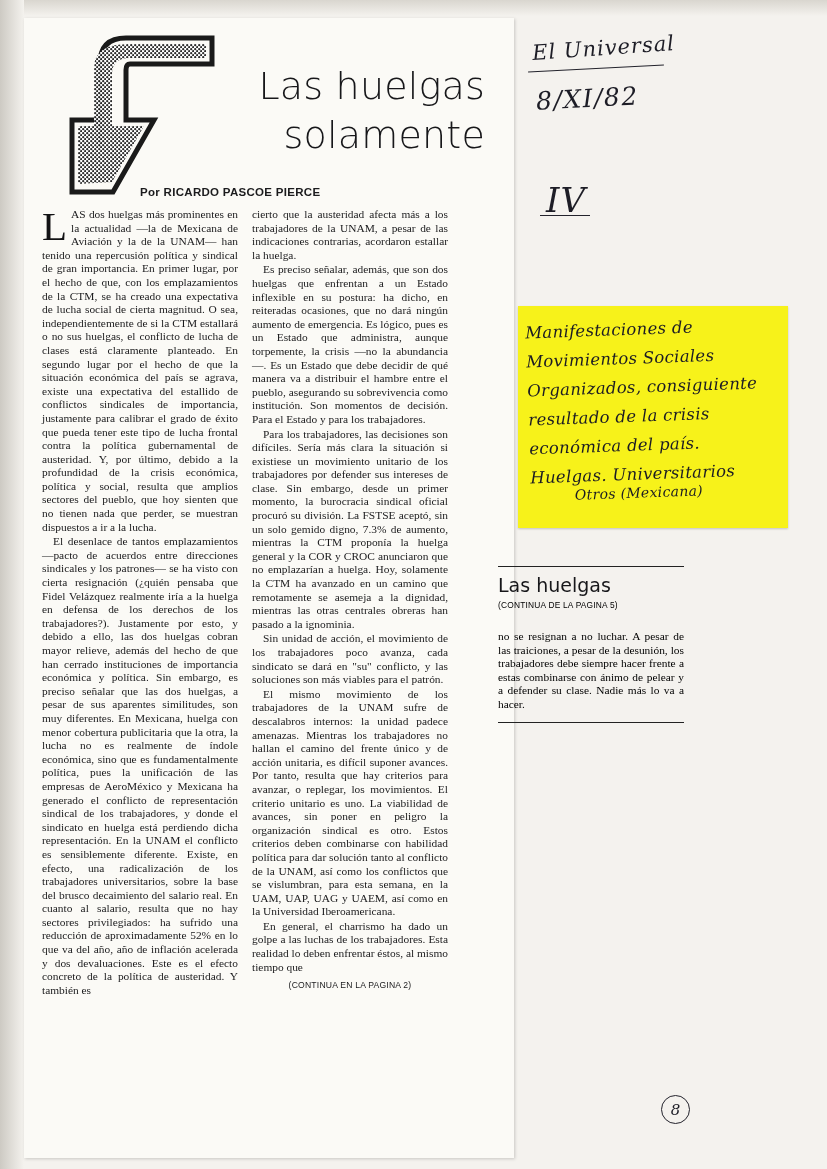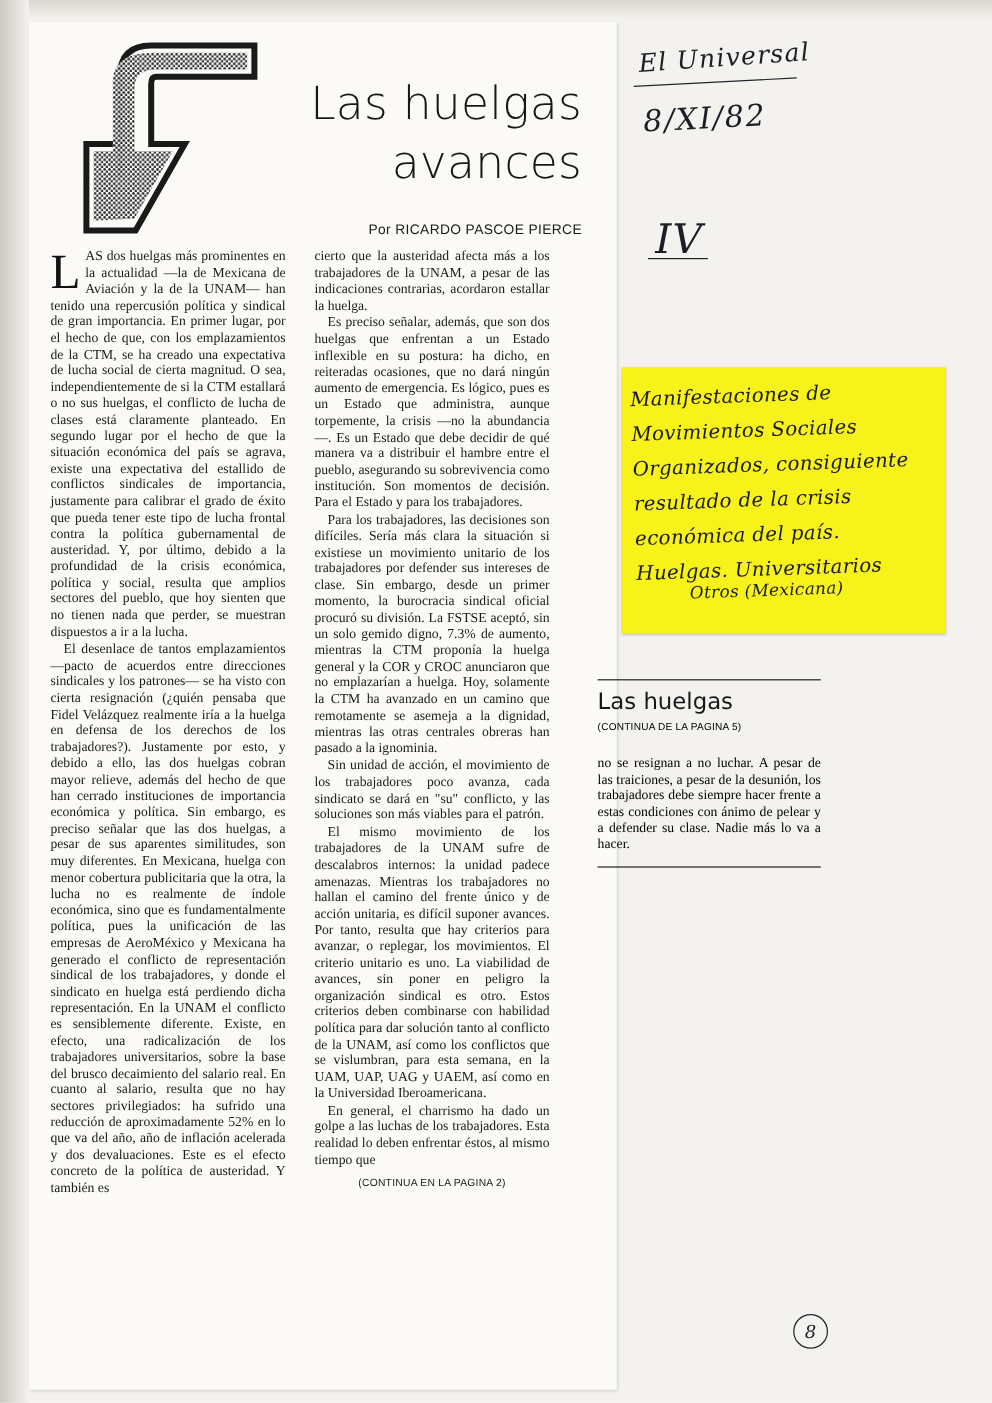--- a/index.html
+++ b/index.html
@@ -54,40 +54,39 @@
     font-size: 38px;
     line-height: 1.28;
     color: #17171a;
     letter-spacing: 0.2px;
   }
   #byline {
     position: absolute;
     left: 140px;
     top: 186px;
     width: 345px;
-    text-align: right;
     font-family: "Liberation Sans", sans-serif;
-    font-weight: normal;
+    font-weight: bold;
     font-size: 11.5px;
     letter-spacing: 0.3px;
     color: #1b1b1d;
   }
 
   
   .col {
     position: absolute;
     top: 208px;
     font-size: 11.4px;
     line-height: 13.6px;
     color: #1a1a1c;
     text-align: justify;
     font-family: "Liberation Serif", serif;
   }
   #col1 { left: 42px; width: 196px; }
-  #col2 { left: 262px; width: 196px; }
+  #col2 { left: 252px; width: 196px; }
 
   .col p {
     margin: 0 0 0 0;
     text-indent: 11px;
   }
   .col p.first { text-indent: 0; }
   .col p + p { margin-top: 1px; }
 
   .dropcap {
     float: left;
@@ -263,21 +262,21 @@
         </pattern>
       </defs>
 
       <path d="M6,168 L6,96 L34,96 L34,124 L34,40 Q34,14 60,14 L146,14 L146,40 L64,40 Q60,40 60,46 L60,96 L88,96 L47,168 Z" fill="none" stroke="#1a1a1a" stroke-width="5"></path>
       <path d="M12,160 L12,102 L28,102 L28,44 Q28,20 62,20 L140,20 L140,34 L64,34 Q46,34 46,50 L46,102 L78,102 L46,158 Z" fill="url(#halftone)" opacity="0.95"></path>
     </svg>
   </div>
 
   <div id="headline-block">
     <div class="headline">Las huelgas</div>
-    <div class="headline">avances</div>
+    <div class="headline">solamente</div>
   </div>
   <div id="byline">Por RICARDO PASCOE PIERCE</div>
 
   <div class="col" id="col1">
     <p class="first">
       <span class="dropcap">L</span><span>AS dos huelgas más prominentes en la actualidad —la de Mexicana de Aviación y la de la UNAM— han tenido una repercusión política y sindical de gran importancia. En primer lugar, por el hecho de que, con los emplazamientos de la CTM, se ha creado una expectativa de lucha social de cierta magnitud. O sea, independientemente de si la CTM estallará o no sus huelgas, el conflicto de lucha de clases está claramente planteado. En segundo lugar por el hecho de que la situación económica del país se agrava, existe una expectativa del estallido de conflictos sindicales de importancia, justamente para calibrar el grado de éxito que pueda tener este tipo de lucha frontal contra la política gubernamental de austeridad. Y, por último, debido a la profundidad de la crisis económica, política y social, resulta que amplios sectores del pueblo, que hoy sienten que no tienen nada que perder, se muestran dispuestos a ir a la lucha.</span>
     </p>
     <p><span>El desenlace de tantos emplazamientos —pacto de acuerdos entre direcciones sindicales y los patrones— se ha visto con cierta resignación (¿quién pensaba que Fidel Velázquez realmente iría a la huelga en defensa de los derechos de los trabajadores?). Justamente por esto, y debido a ello, las dos huelgas cobran mayor relieve, además del hecho de que han cerrado instituciones de importancia económica y política. Sin embargo, es preciso señalar que las dos huelgas, a pesar de sus aparentes similitudes, son muy diferentes. En Mexicana, huelga con menor cobertura publicitaria que la otra, la lucha no es realmente de índole económica, sino que es fundamentalmente política, pues la unificación de las empresas de AeroMéxico y Mexicana ha generado el conflicto de representación sindical de los trabajadores, y donde el sindicato en huelga está perdiendo dicha representación. En la UNAM el conflicto es sensiblemente diferente. Existe, en efecto, una radicalización de los trabajadores universitarios, sobre la base del brusco decaimiento del salario real. En cuanto al salario, resulta que no hay sectores privilegiados: ha sufrido una reducción de aproximadamente 52% en lo que va del año, año de inflación acelerada y dos devaluaciones. Este es el efecto concreto de la política de austeridad. Y también es</span></p>
   </div>
 
@@ -288,21 +287,21 @@
     <p><span>Sin unidad de acción, el movimiento de los trabajadores poco avanza, cada sindicato se dará en "su" conflicto, y las soluciones son más viables para el patrón.</span></p>
     <p><span>El mismo movimiento de los trabajadores de la UNAM sufre de descalabros internos: la unidad padece amenazas. Mientras los trabajadores no hallan el camino del frente único y de acción unitaria, es difícil suponer avances. Por tanto, resulta que hay criterios para avanzar, o replegar, los movimientos. El criterio unitario es uno. La viabilidad de avances, sin poner en peligro la organización sindical es otro. Estos criterios deben combinarse con habilidad política para dar solución tanto al conflicto de la UNAM, así como los conflictos que se vislumbran, para esta semana, en la UAM, UAP, UAG y UAEM, así como en la Universidad Iberoamericana.</span></p>
     <p><span>En general, el charrismo ha dado un golpe a las luchas de los trabajadores. Esta realidad lo deben enfrentar éstos, al mismo tiempo que</span></p>
     <div class="continues">(CONTINUA EN LA PAGINA 2)</div>
   </div>
 
   <div id="sidebar">
     <div id="sidebar-rule-top"></div>
     <div id="sidebar-title">Las huelgas</div>
     <div id="sidebar-from">(CONTINUA DE LA PAGINA 5)</div>
-    <div id="sidebar-body">no se resignan a no luchar. A pesar de las traiciones, a pesar de la desunión, los trabajadores debe siempre hacer frente a estas condiciones con ánimo de pelear y a defender su clase. Nadie más lo va a hacer.</div>
+    <div id="sidebar-body">no se resignan a no luchar. A pesar de las traiciones, a pesar de la desunión, los trabajadores debe siempre hacer frente a estas combinarse con ánimo de pelear y a defender su clase. Nadie más lo va a hacer.</div>
     <div id="sidebar-rule-bottom"></div>
   </div>
 
   <div class="hand" id="hand-source">El Universal</div>
   <div id="hand-source-underline"></div>
   <div class="hand" id="hand-date">8/XI/82</div>
   <div class="hand" id="hand-roman">IV</div>
   <div id="hand-roman-underline"></div>
   <div class="hand" id="page-number-circle">8</div>
 

